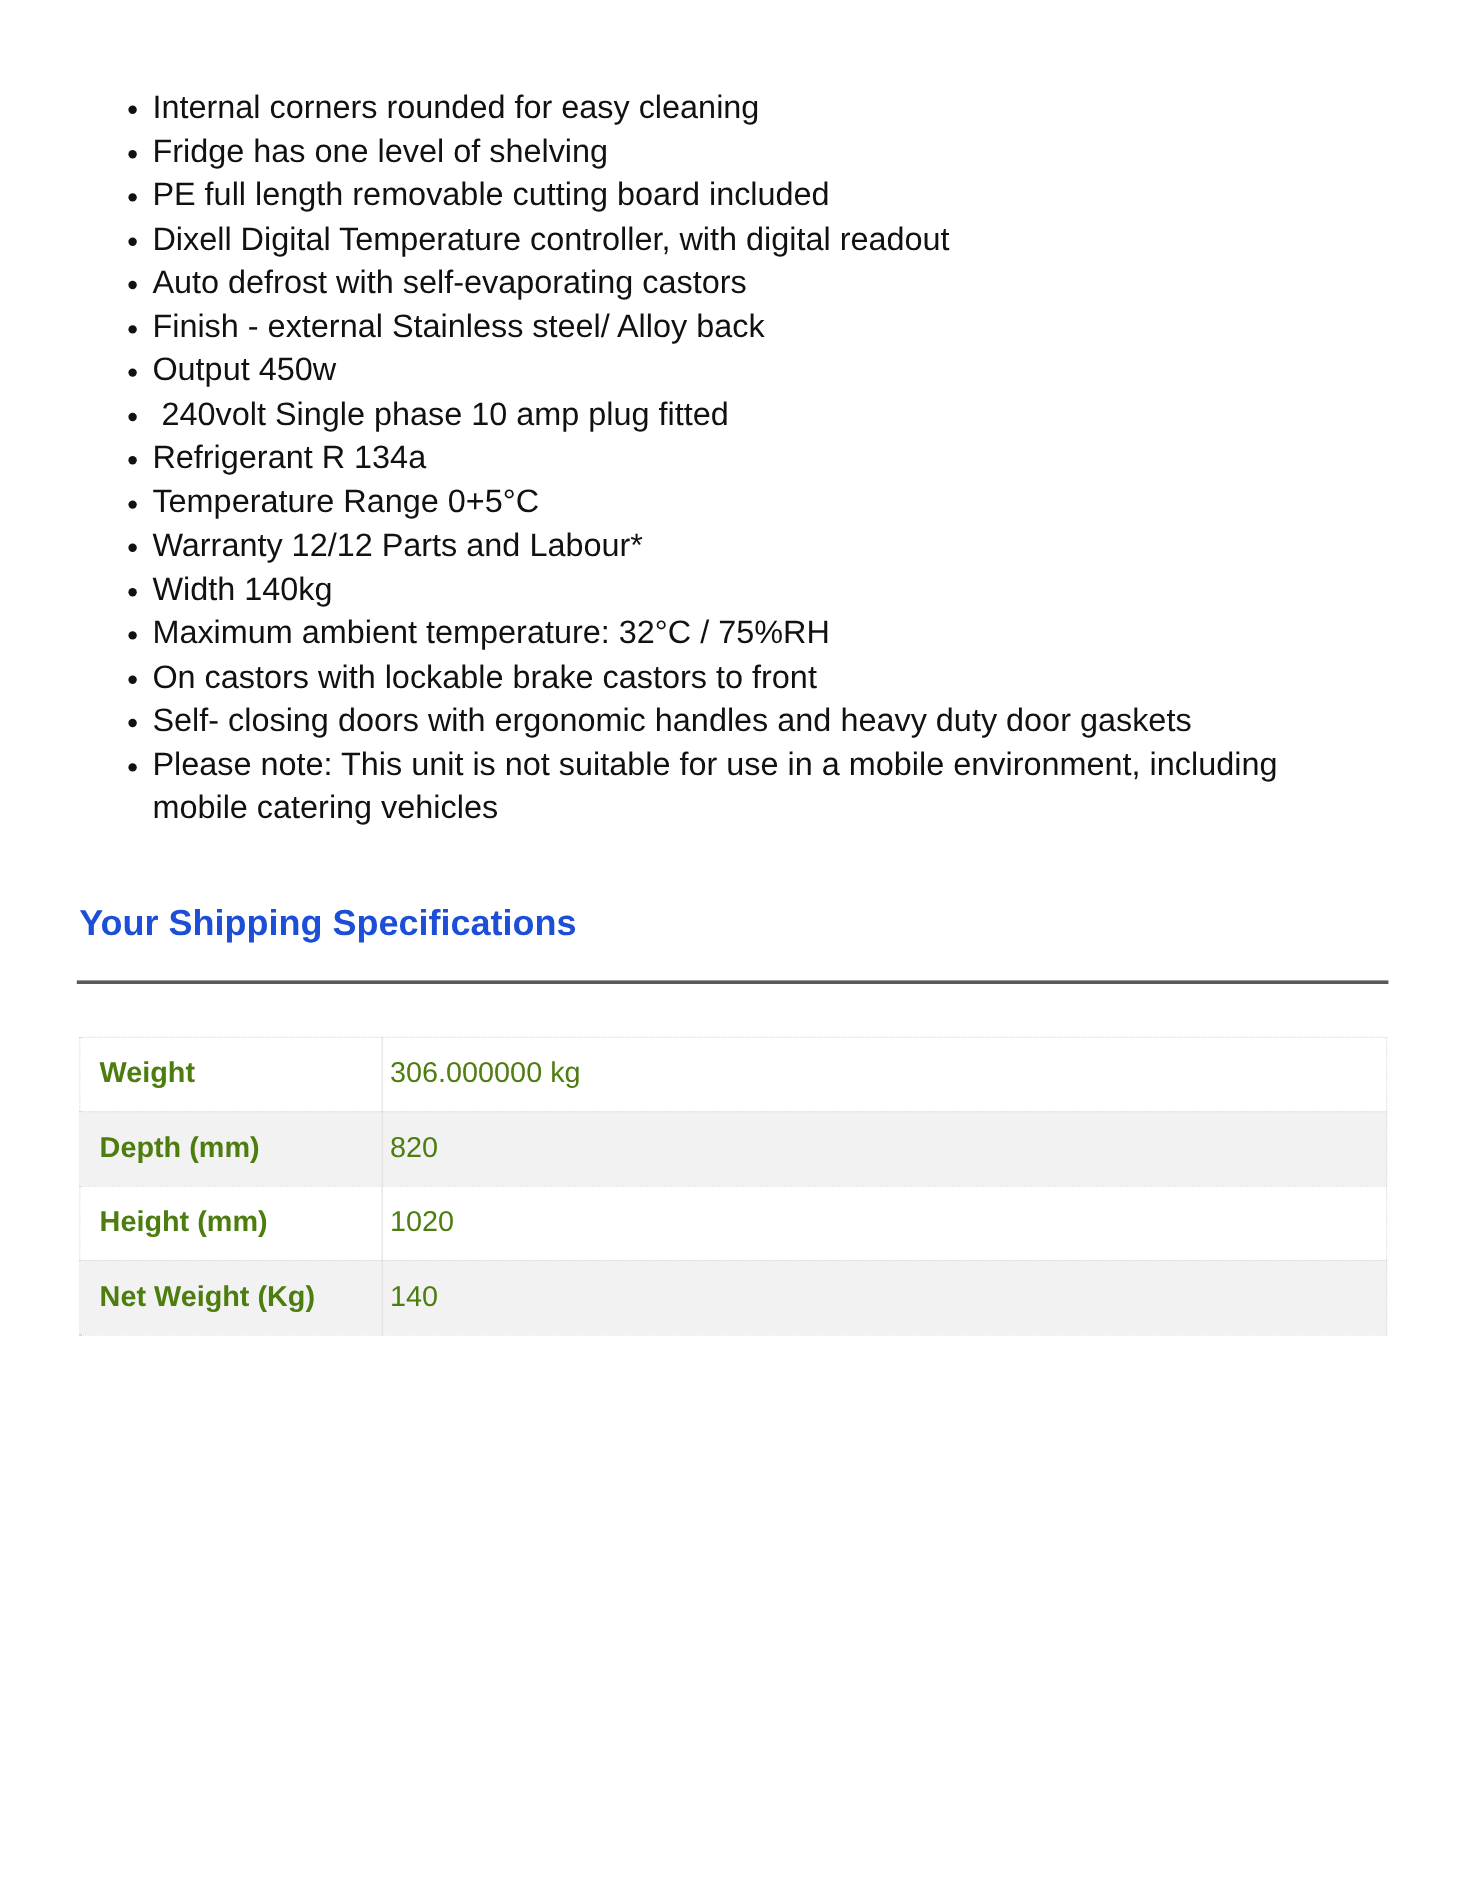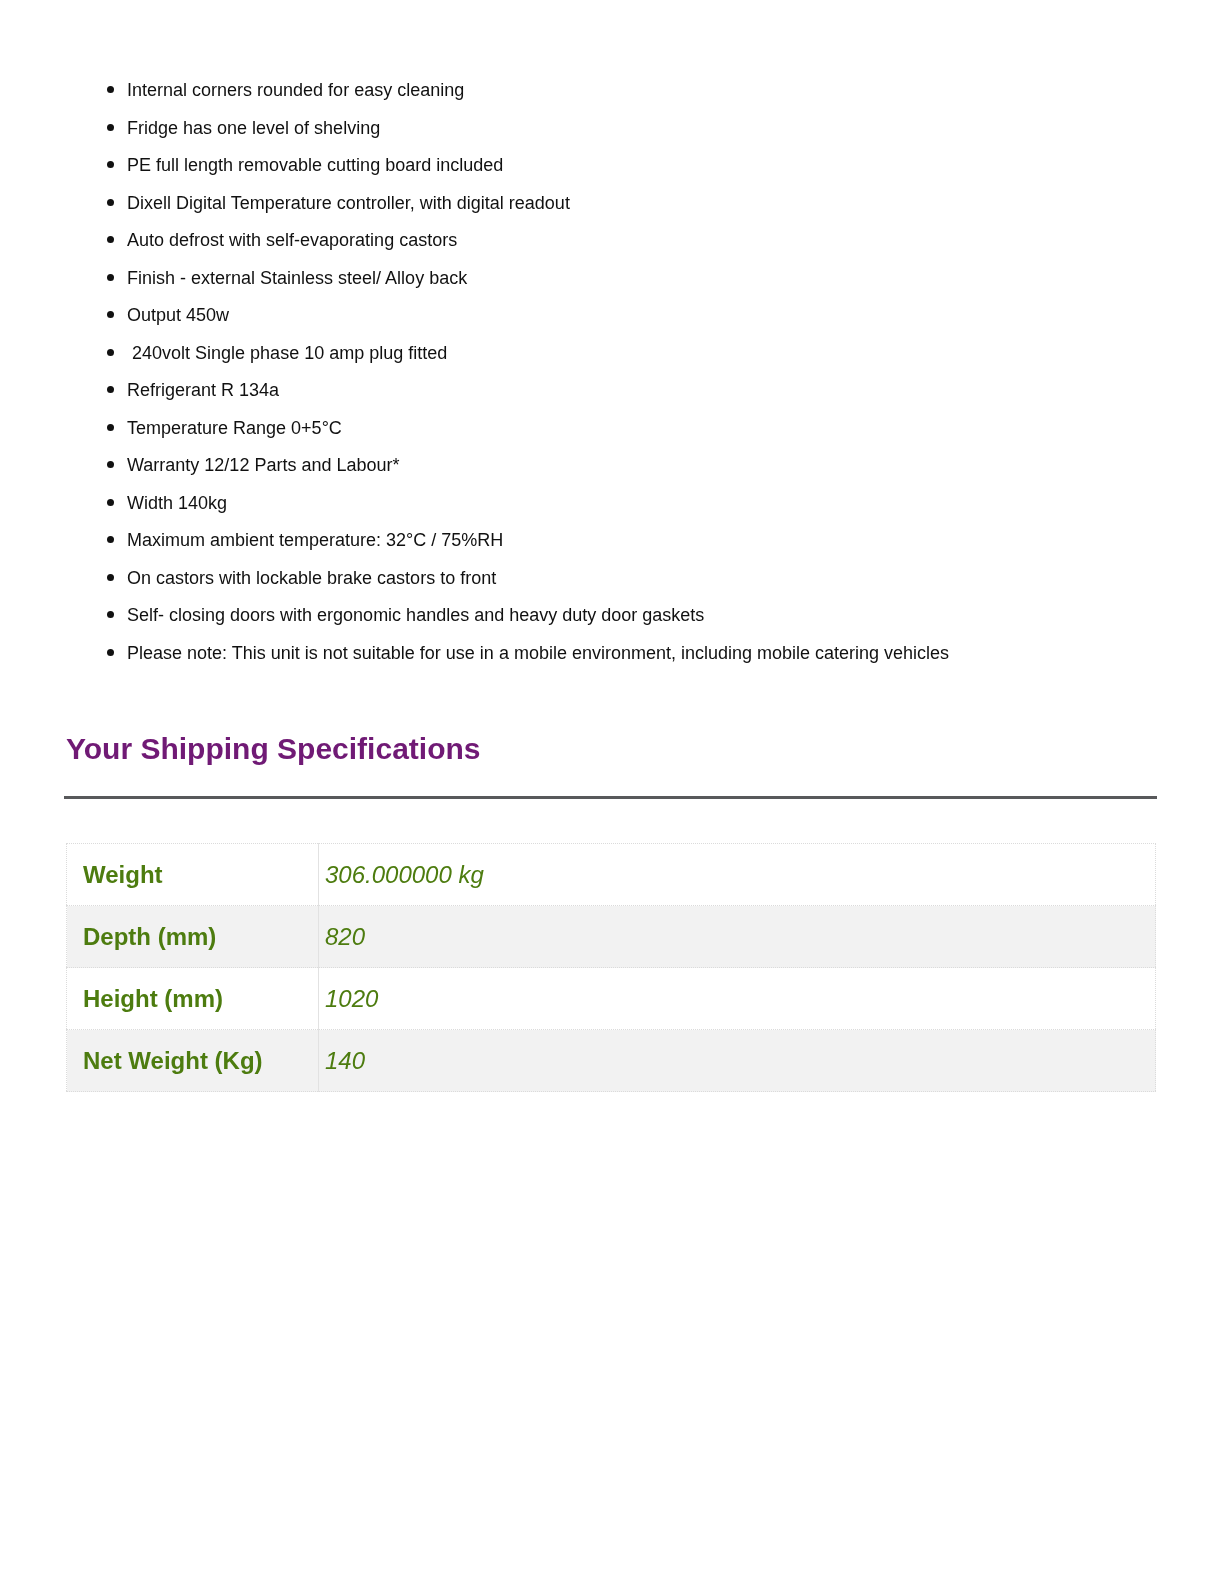--- a/index.html
+++ b/index.html
@@ -10,21 +10,21 @@
     color: #111111;
   }
   body { height: 1584px; position: relative; overflow: hidden; }
 
   
   ul.features {
     margin-top: 71px;
     padding-left: 127px;
     width: 1107px; 
     list-style: disc outside;
-    font-size: 18px;
+    font-size: 27px;
     line-height: 36.5px;
   }
   ul.features li {
     white-space: pre-wrap; 
   }
   ul.features li::marker { font-size: 22px; }
 
   
   h2.section-title {
     margin: 61px 0 0 66px;
@@ -61,21 +61,20 @@
   table.spec-table th {
     width: 252px;
     text-align: left;
     vertical-align: middle;
     font-weight: bold;
     padding-left: 16px;
     border-right: 1px solid #e2e2e2;
   }
   table.spec-table td {
     vertical-align: middle;
-    font-style: italic;
     padding-left: 6px;
   }
 </style>
 </head>
 <body>
 
 <ul class="features">
   <li>Internal corners rounded for easy cleaning</li>
   <li>Fridge has one level of shelving</li>
   <li>PE full length removable cutting board included</li>
@@ -87,21 +86,21 @@
   <li>Refrigerant R 134a</li>
   <li>Temperature Range 0+5°C</li>
   <li>Warranty 12/12 Parts and Labour*</li>
   <li>Width 140kg</li>
   <li>Maximum ambient temperature: 32°C / 75%RH</li>
   <li>On castors with lockable brake castors to front</li>
   <li>Self- closing doors with ergonomic handles and heavy duty door gaskets</li>
   <li>Please note: This unit is not suitable for use in a mobile environment, including mobile catering vehicles</li>
 </ul>
 
-<h2 class="section-title" style="color: #701a75;">Your Shipping Specifications</h2>
+<h2 class="section-title" style="color: #1d4ed8;">Your Shipping Specifications</h2>
 
 <hr class="section-divider">
 
 <table class="spec-table">
   <tbody>
     <tr>
       <th>Weight</th>
       <td>306.000000 kg</td>
     </tr>
     <tr>

